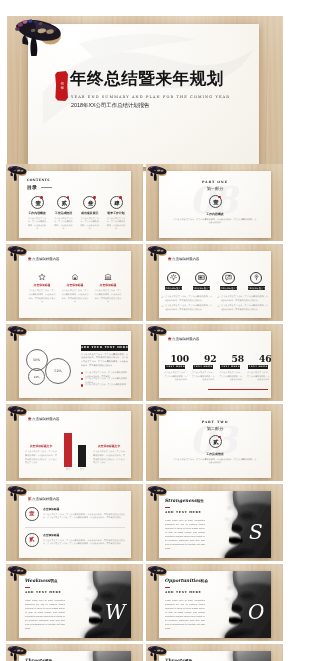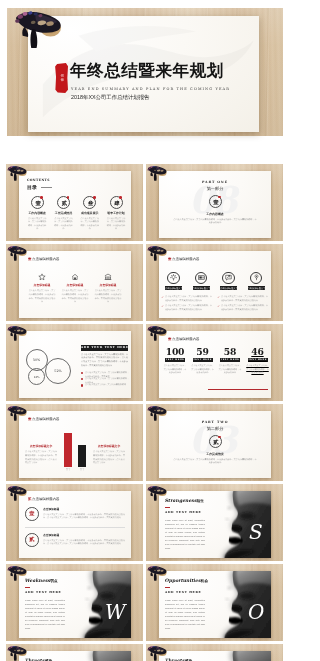--- a/index.html
+++ b/index.html
@@ -16,21 +16,21 @@
         rgba(150,115,70,0.00) 15.4px, rgba(150,115,70,0.00) 31px),
      repeating-linear-gradient(88.8deg,
         rgba(180,148,104,0.05) 0px, rgba(255,250,238,0.07) 3.1px,
         rgba(180,148,104,0.04) 6.0px),
      linear-gradient(91deg,#d7c0a0 0%,#d1b692 13%,#dfcbaf 29%,#d3b999 47%,#e0cdb1 65%,#d2b795 83%,#dac5a6 100%);
   }
   .wood:after{content:"";position:absolute;inset:0;background:
      linear-gradient(180deg,rgba(255,255,255,.16) 0%,rgba(255,255,255,0) 30%,rgba(120,88,48,.07) 100%);}
 
   
-  .hero{position:absolute;left:7px;top:8px;width:276px;height:128px;overflow:visible;}
+  .hero{position:absolute;left:7px;top:16px;width:276px;height:155px;overflow:visible;}
   .hero .paper{position:absolute;left:21px;top:8px;right:24px;bottom:4px;
       background:radial-gradient(120% 150% at 18% 12%, #ffffff 0%, #fbf9f5 42%, #f2eee5 100%);
       box-shadow:0 2px 7px rgba(80,60,30,.35);overflow:hidden;}
 
   
   .grid{position:absolute;left:0;top:164px;width:290px;height:497px;}
   .cell{position:absolute;width:137px;height:77px;overflow:hidden;}
   .cell .paper{position:absolute;left:13px;top:7px;right:12px;bottom:3px;
       background:radial-gradient(120% 150% at 20% 10%, #ffffff 0%, #fcfaf7 45%, #f4f1ea 100%);
       box-shadow:0 1px 3px rgba(80,60,30,.32);overflow:hidden;}
@@ -110,21 +110,21 @@
   .vl{position:absolute;font-size:3.3px;color:#2d2d2d;text-align:center;font-family:"DejaVu Serif",serif;}
   .vban{position:absolute;background:#1b1b1b;color:#fff;font-size:2.65px;font-weight:bold;
      letter-spacing:.72px;text-align:center;line-height:6px;height:6px;
      font-family:"DejaVu Serif",serif;overflow:hidden;white-space:nowrap;}
   .vpar{position:absolute;font-size:2.1px;color:#8f8f8f;line-height:1.85;text-align:justify;}
   .vb{position:absolute;font-size:2.05px;color:#a0a0a0;line-height:1.8;padding-left:4px;
      box-sizing:border-box;text-align:justify;}
   .vb i{position:absolute;left:0;top:1.1px;width:2.2px;height:2.2px;border-radius:50%;background:#b3282d;}
 
   
-  .kpc{position:absolute;top:16px;width:28px;text-align:center;}
+  .kpc{position:absolute;top:23px;width:28px;text-align:right;}
   .kpc .v{font-size:9.2px;line-height:9.6px;color:#1b1b1b;font-family:"DejaVu Serif",serif;
      font-weight:bold;letter-spacing:-.2px;}
   .kpc .tg{margin:1.6px auto 0;width:20px;background:#1c1c1c;color:#fff;font-size:2.2px;
      line-height:3.8px;height:3.8px;letter-spacing:.45px;font-weight:bold;font-family:"DejaVu Serif",serif;}
   .kpc .d{margin-top:2.1px;font-size:2.05px;color:#a3a3a3;line-height:1.8;padding:0 2px;}
   .kpi-rule{left:49px;top:57.5px;width:60px;height:.75px;}
 
   
   .bcol{position:absolute;bottom:11px;width:8.4px;}
   .bcol .bar{width:100%;}
@@ -499,30 +499,30 @@
       <div class="paper">
           <div class="sl">
         <div class="s-title"><b>壹</b> <span>点击编辑标题内容</span></div>
         <div id="kpi-cols">
               <div class="kpc" style="left: 2px;">
                 <div class="v">100</div>
                 <div class="tg">TEXT HERE</div>
                 <div class="d">点击输入简要文字内容，文字内容需概括精炼，不用多余的修饰</div>
               </div>
               <div class="kpc" style="left: 29.5px;">
-                <div class="v">59</div>
+                <div class="v">92</div>
                 <div class="tg">TEXT HERE</div>
                 <div class="d">点击输入简要文字内容，文字内容需概括精炼，不用多余的修饰</div>
               </div>
               <div class="kpc" style="left: 57px;">
                 <div class="v">58</div>
                 <div class="tg">TEXT HERE</div>
                 <div class="d">点击输入简要文字内容，文字内容需概括精炼，不用多余的修饰</div>
               </div>
-              <div class="kpc" style="left: 84.5px; text-decoration: underline;">
+              <div class="kpc" style="left: 84.5px;">
                 <div class="v">46</div>
                 <div class="tg">TEXT HERE</div>
                 <div class="d">点击输入简要文字内容，文字内容需概括精炼，不用多余的修饰</div>
               </div>
             </div>
         <div class="redline kpi-rule"></div>
       </div>
         </div>
       <svg class="brush" style="left:0.5px;top:0.5px;width:20px;height:16px">
           <use href="#sym-brush"></use>

